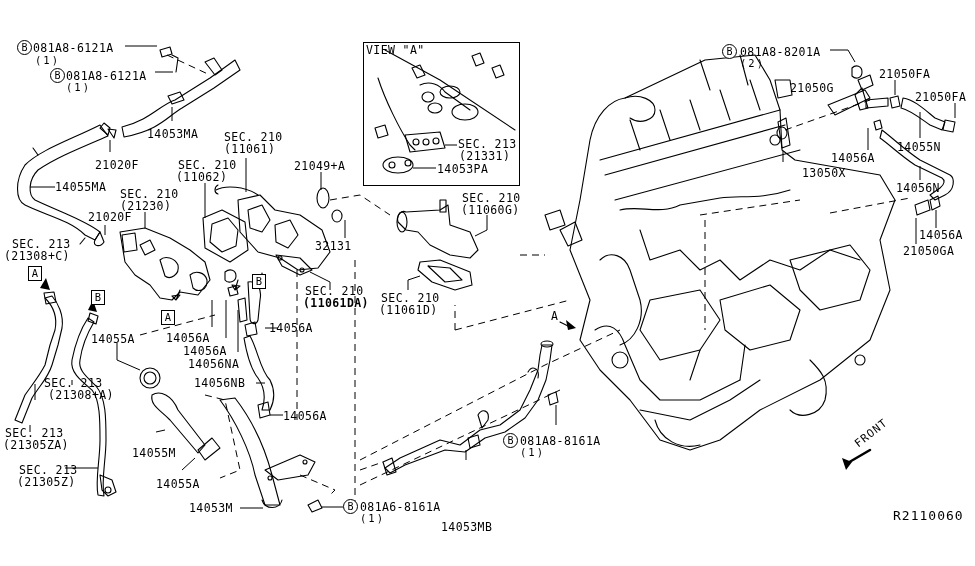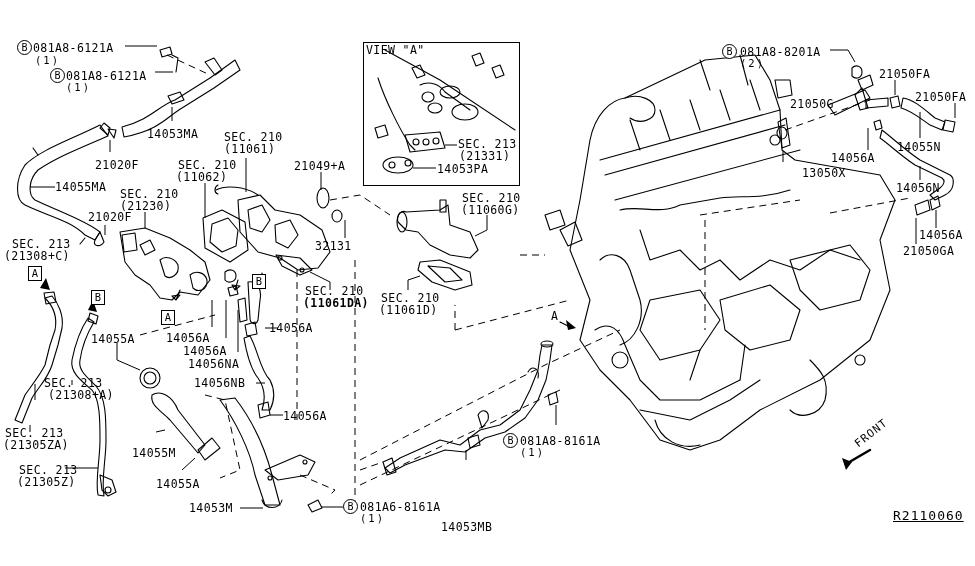--- a/index.html
+++ b/index.html
@@ -57,21 +57,20 @@
     font-size: 11px;
     transform: rotate(-38deg);
     transform-origin: left bottom;
     letter-spacing: 1px;
   }
   .code {
     position: absolute;
     left: 893px; top: 508px;
     font-size: 13px;
     letter-spacing: 1px;
-    text-decoration: underline;
   }
 </style>
 </head>
 <body>
 
 <div id="canvas">
 
   <svg class="art" viewBox="0 0 975 566">
 
     <g>
@@ -346,21 +345,21 @@
   <div class="lbl" style="left:194px;top:377px;">14056NB</div>
   <div class="lbl" style="left:269px;top:322px;">14056A</div>
   <div class="lbl" style="left:283px;top:410px;">14056A</div>
   <div class="lbl" style="left:132px;top:447px;">14055M</div>
   <div class="lbl" style="left:156px;top:478px;">14055A</div>
   <div class="lbl" style="left:189px;top:502px;">14053M</div>
   <div class="lbl" style="left:294px;top:160px;">21049+A</div>
   <div class="lbl" style="left:315px;top:240px;">32131</div>
   <div class="lbl" style="left:437px;top:163px;">14053PA</div>
   <div class="lbl" style="left:441px;top:473px;margin-top:48px;">14053MB</div>
-  <div class="lbl" style="left:790px;top:98px;">21050G</div>
+  <div class="lbl" style="left:790px;top:82px;">21050G</div>
   <div class="lbl" style="left:879px;top:68px;">21050FA</div>
   <div class="lbl" style="left:915px;top:91px;">21050FA</div>
   <div class="lbl" style="left:897px;top:141px;">14055N</div>
   <div class="lbl" style="left:831px;top:152px;">14056A</div>
   <div class="lbl" style="left:802px;top:167px;">13050X</div>
   <div class="lbl" style="left:896px;top:182px;">14056N</div>
   <div class="lbl" style="left:919px;top:229px;">14056A</div>
   <div class="lbl" style="left:903px;top:245px;">21050GA</div>
 
   <div class="lbl" style="left:224px;top:131px;">SEC. 210</div>

